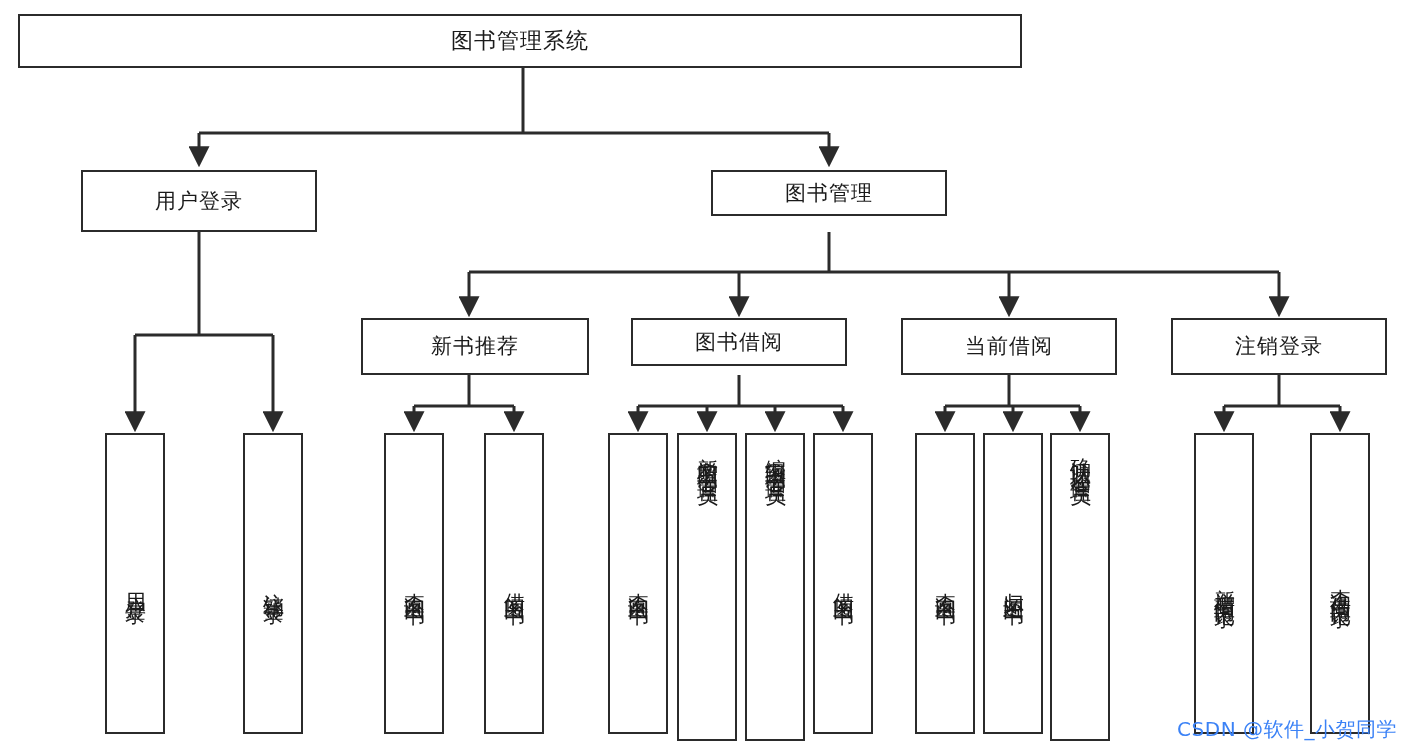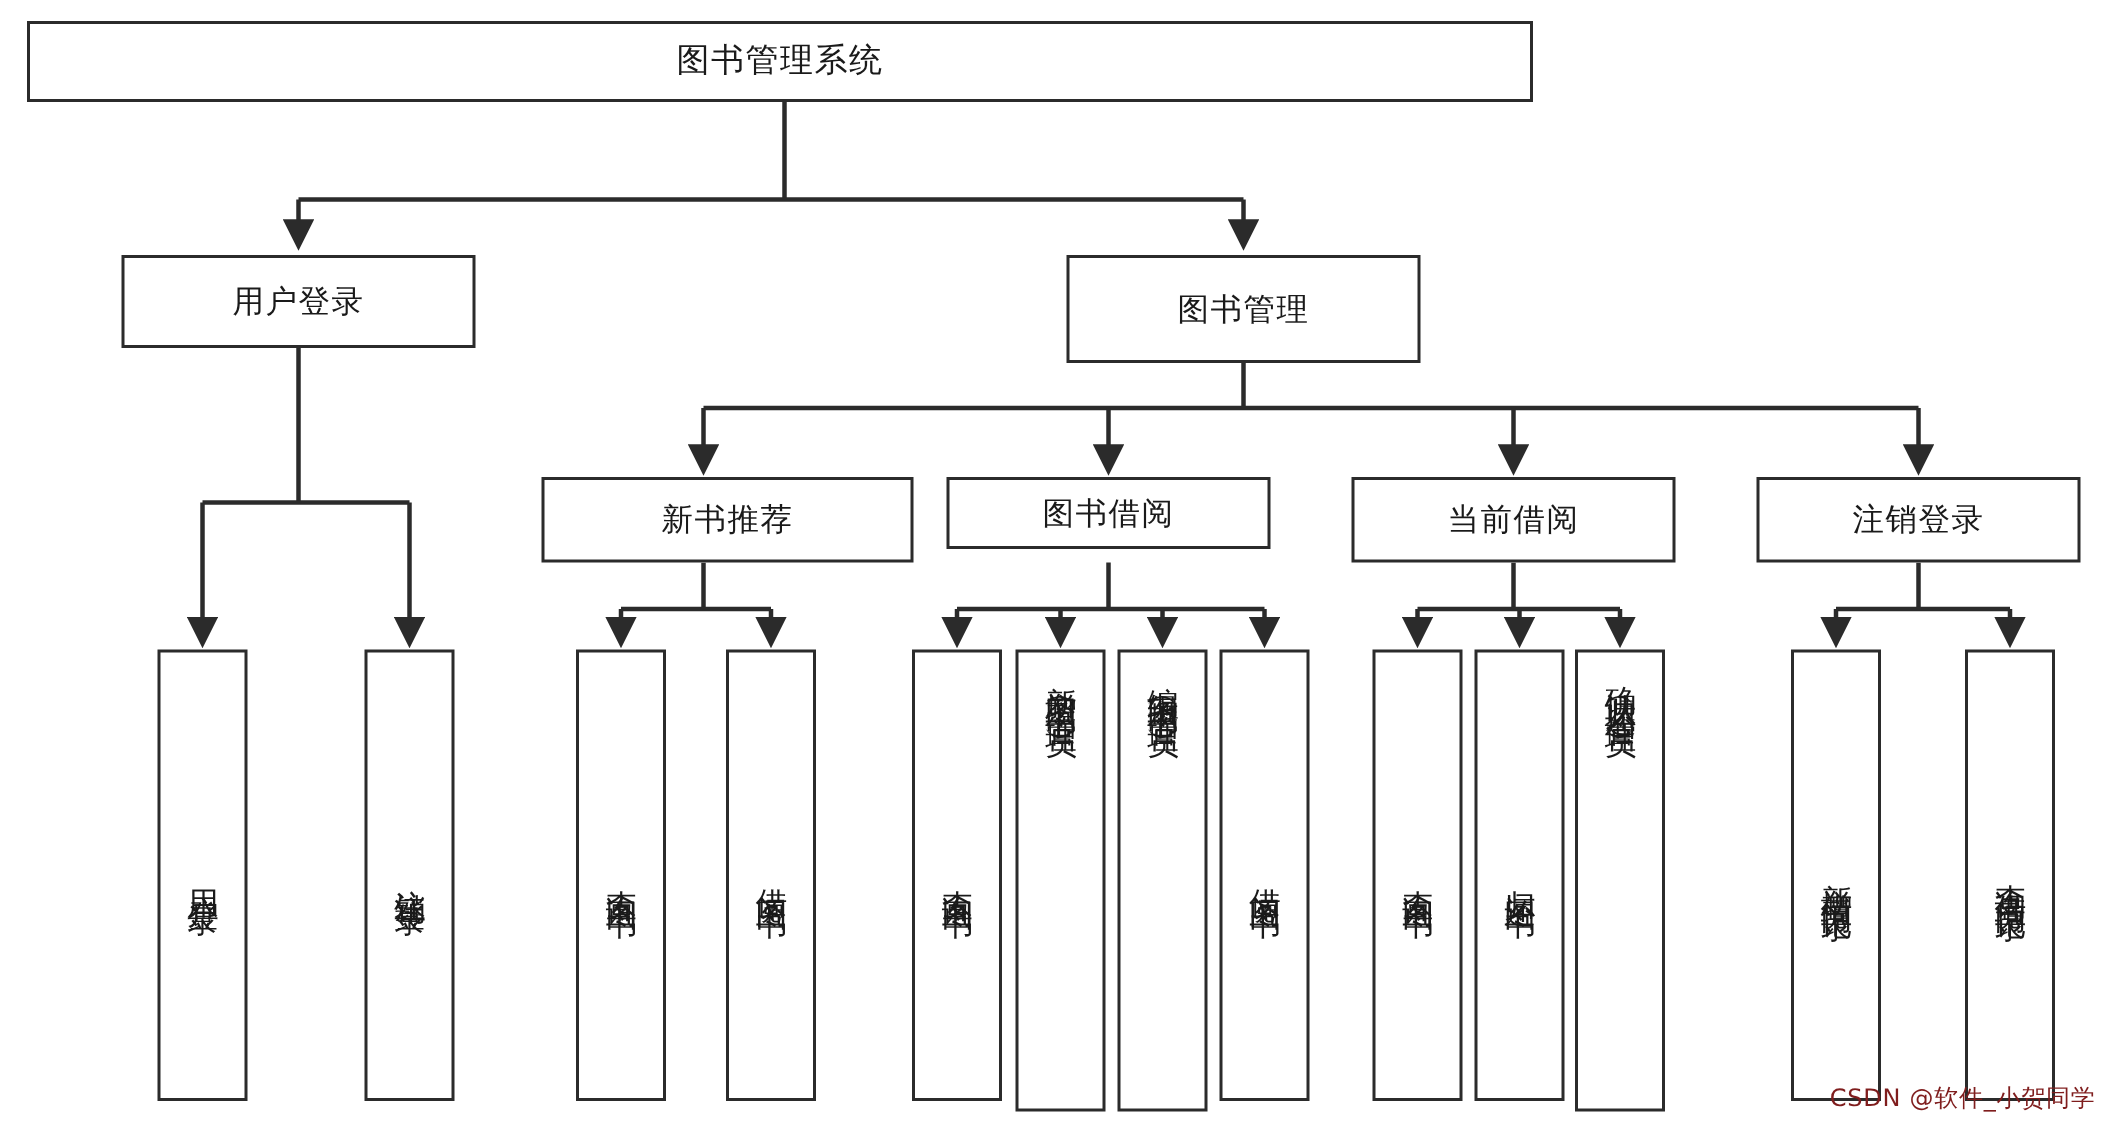--- a/index.html
+++ b/index.html
@@ -57,22 +57,22 @@
   }
   .node.leaf.centered{
     align-items:center;
     padding-top:0;
   }
   
   #watermark{
     position:absolute;
     right:8px;
     bottom:4px;
-    font-size:16px;
-    color:#7f1d1d;
+    font-size:20px;
+    color:#3b82f6;
     letter-spacing:0.5px;
     white-space:nowrap;
     user-select:none;
   }
 </style>
 </head>
 <body>
 
 <div id="diagram-root">
 
@@ -127,25 +127,25 @@
   </svg>
 
   <div class="node horizontal root" style="left:18px;top:14px;width:1004px;height:54px;">
     <span class="node-label">图书管理系统</span>
   </div>
 
   <div class="node horizontal" style="left:81px;top:170px;width:236px;height:62px;">
     <span class="node-label">用户登录</span>
   </div>
 
-  <div class="node horizontal" style="left:711px;top:170px;width:236px;height:72px;">
+  <div class="node horizontal" style="left:711px;top:170px;width:236px;height:46px;">
     <span class="node-label">图书管理</span>
   </div>
 
-  <div class="node horizontal" style="left:361px;top:318px;width:248px;height:57px;">
+  <div class="node horizontal" style="left:361px;top:318px;width:228px;height:57px;">
     <span class="node-label">新书推荐</span>
   </div>
 
   <div class="node horizontal" style="left:631px;top:318px;width:216px;height:48px;">
     <span class="node-label">图书借阅</span>
   </div>
 
   <div class="node horizontal" style="left:901px;top:318px;width:216px;height:57px;">
     <span class="node-label">当前借阅</span>
   </div>

